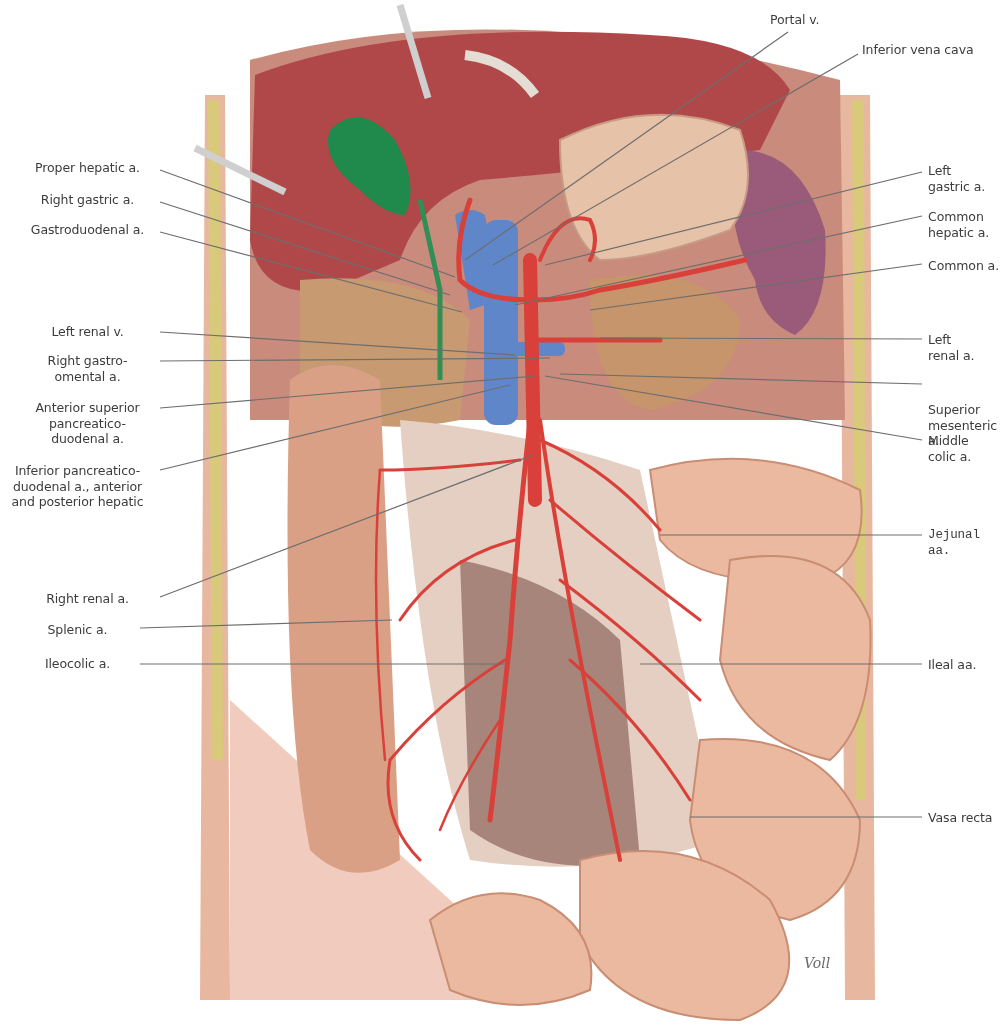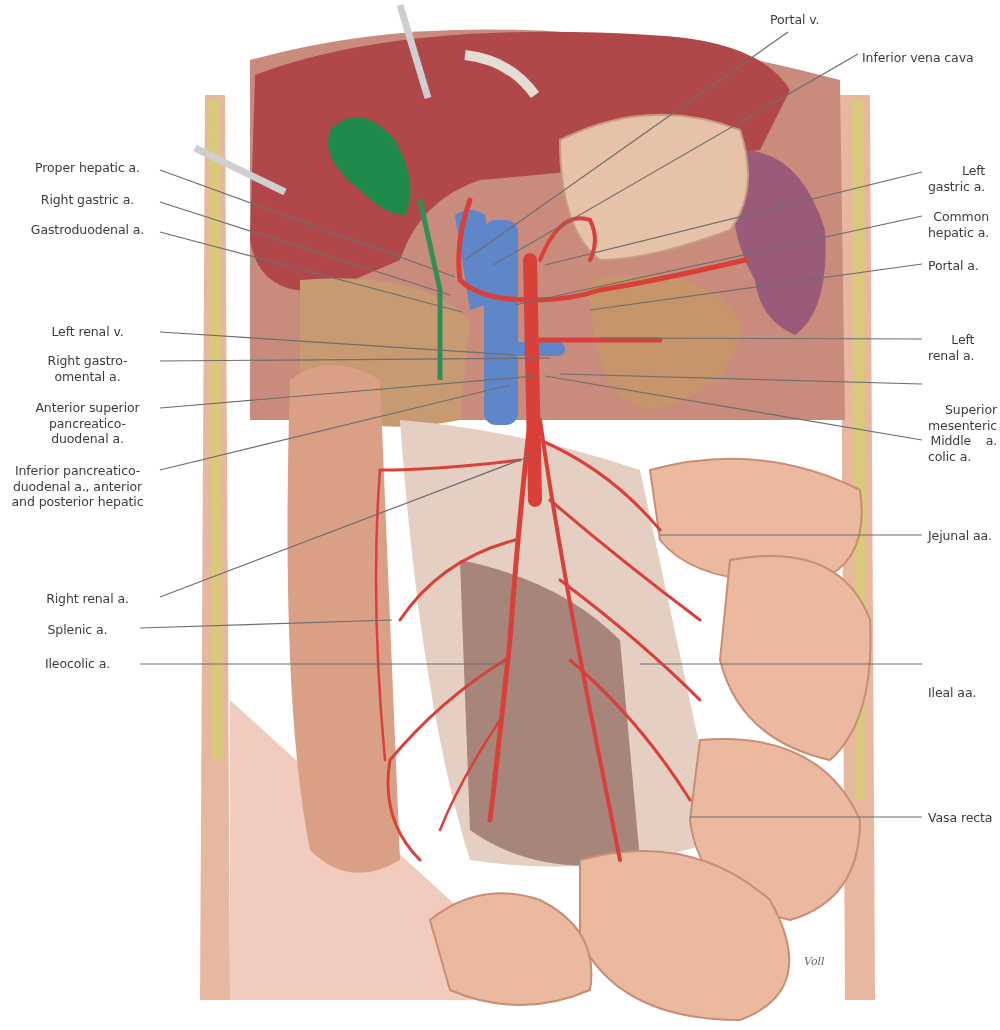--- a/index.html
+++ b/index.html
@@ -2,23 +2,23 @@
 <html><head>
 <meta charset="utf-8">
 <style>
   html, body { margin: 0; padding: 0; background: #ffffff; }
   body { width: 1000px; height: 1030px; position: relative; overflow: hidden;
          font-family: "DejaVu Sans", "Liberation Sans", sans-serif; }
   .figure { position: absolute; left: 0; top: 0; width: 1000px; height: 1030px; }
   .label { position: absolute; font-size: 12.5px; line-height: 15.5px; color: #3c3c3c;
            white-space: pre-line; letter-spacing: -0.1px; }
   .label.left { text-align: center; }
-  .label.right { text-align: right; }
+  .label.right { text-align: left; }
   .sig { position: absolute; left: 804px; top: 955px; font-family: "DejaVu Serif", serif;
-         font-style: italic; font-size: 11px; color: #6a6a6a; }
+         font-style: italic; font-size: 14px; color: #6a6a6a; }
 </style>
 </head>
 <body>
 
 <svg class="figure" viewBox="0 0 1000 1030" xmlns="http://www.w3.org/2000/svg">
 
   <g>
     <path d="M205 95 L225 95 L230 1000 L200 1000 Z" fill="#e8b7a0"></path>
     <path d="M208 100 L220 100 L223 760 L212 760 Z" fill="#d9c97a"></path>
     <path d="M840 95 L870 95 L875 1000 L845 1000 Z" fill="#e8b7a0"></path>
@@ -117,31 +117,31 @@
     <div class="label left" style="left: 20px; top: 400px; width: 135px;">Anterior superior
 pancreatico-
 duodenal a.</div>
     <div class="label left" style="left: 0px; top: 463px; width: 155px;">Inferior pancreatico-
 duodenal a., anterior
 and posterior hepatic</div>
     <div class="label left" style="left: 20px; top: 591px; width: 135px;">Right renal a.</div>
     <div class="label left" style="left: 20px; top: 622px; width: 115px;">Splenic a.</div>
     <div class="label left" style="left: 20px; top: 656px; width: 115px;">Ileocolic a.</div>
     <div class="label right" style="left: 770px; top: 12px;">Portal v.</div>
-    <div class="label right" style="left: 862px; top: 42px; margin-top: 8px;">Inferior vena cava</div>
+    <div class="label right" style="left: 862px; top: 42px;">Inferior vena cava</div>
     <div class="label right" style="left: 928px; top: 163px;">Left
 gastric a.</div>
     <div class="label right" style="left: 928px; top: 209px;">Common
 hepatic a.</div>
-    <div class="label right" style="left: 928px; top: 258px;">Portal a.</div>
+    <div class="label right" style="left: 928px; top: 258px;">Common a.</div>
     <div class="label right" style="left: 928px; top: 332px;">Left
 renal a.</div>
     <div class="label right" style="left: 928px; top: 377px; margin-top: 25px;">Superior
 mesenteric
 a.</div>
     <div class="label right" style="left: 928px; top: 433px;">Middle
 colic a.</div>
-    <div class="label right" style="left: 928px; top: 528px;">Jejunal aa.</div>
-    <div class="label right" style="left: 928px; top: 657px; margin-top: 28px;">Ileal aa.</div>
+    <div class="label right" style="left: 928px; top: 528px; font-family: Liberation Mono, monospace;">Jejunal aa.</div>
+    <div class="label right" style="left: 928px; top: 657px;">Ileal aa.</div>
     <div class="label right" style="left: 928px; top: 810px;">Vasa recta</div>
   </div>
 
 <div class="sig">Voll</div>
 
 </body></html>

